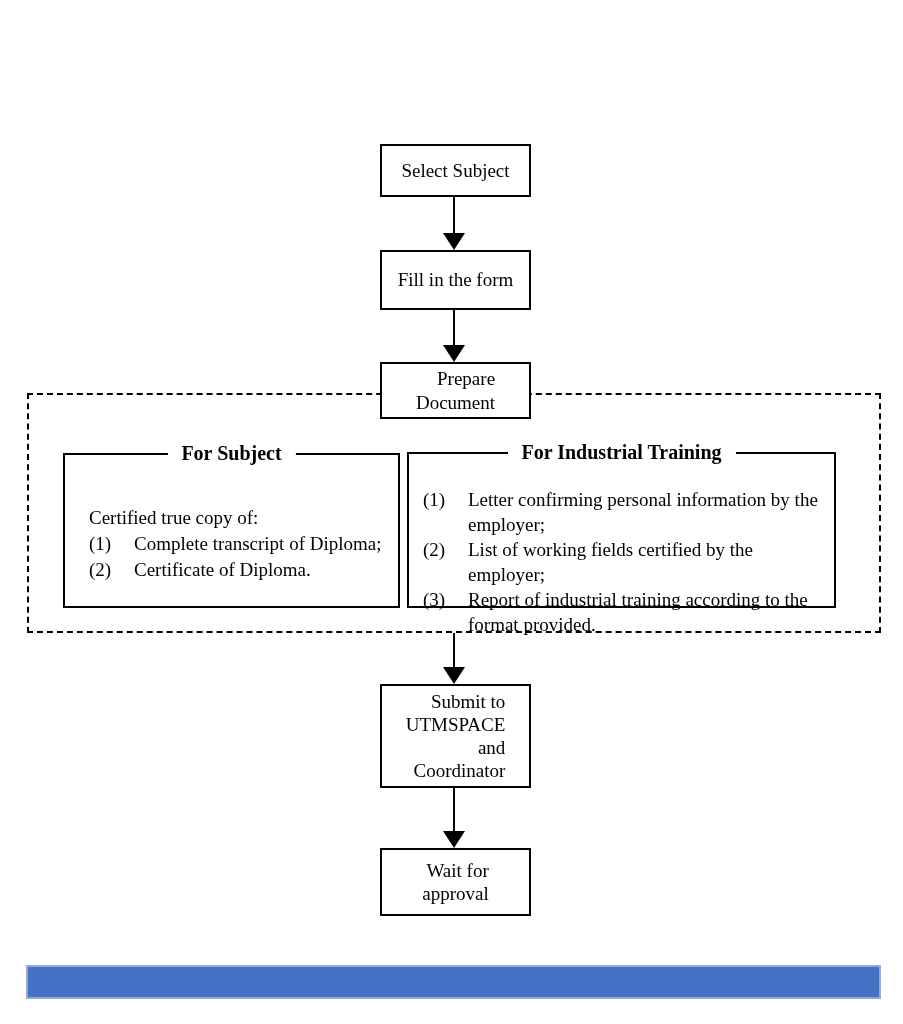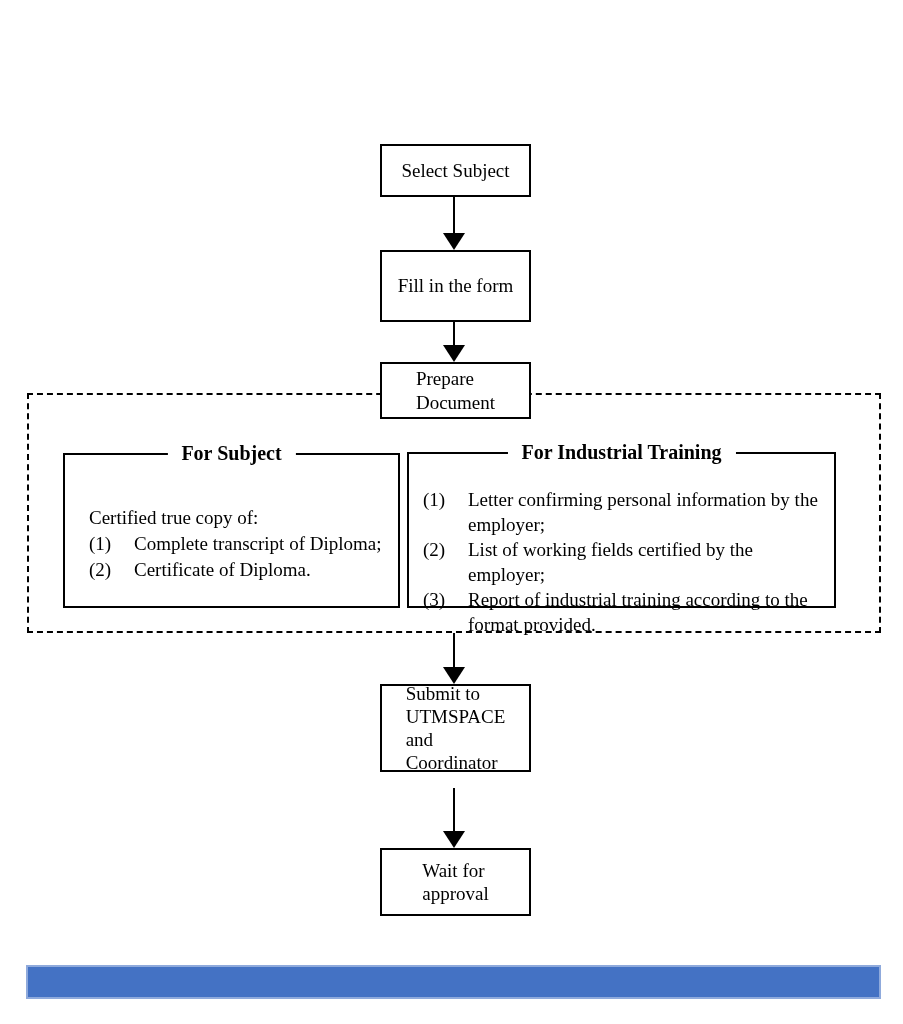--- a/index.html
+++ b/index.html
@@ -33,29 +33,29 @@
   }
   .footer-bar{left:26px;top:965px;width:855px;height:34px;}
 
   
   .flow-box{
     position:absolute;left:380px;width:151px;
     border:2px solid var(--ink);
     background:var(--paper);
     box-sizing:border-box;
     display:flex;align-items:center;justify-content:center;
-    text-align:left;
+    text-align:right;
     font-size:19px;line-height:1.22;
     white-space:pre-line;
     z-index:3;
   }
   .step-select  {top:144px;height:53px;}
-  .step-fill    {top:250px;height:72px;}
+  .step-fill    {top:250px;height:60px;}
   .step-prepare {top:362px;height:57px;}
-  .step-submit  {top:684px;height:88px;}
+  .step-submit  {top:684px;height:104px;}
   .step-wait    {top:848px;height:68px;}
 
   
   .arrow{
     position:absolute;left:442px;width:24px;
     display:flex;flex-direction:column;align-items:center;
     z-index:2;
   }
   .arrow-line{width:2px;background:var(--ink);}
   .arrow-head{

